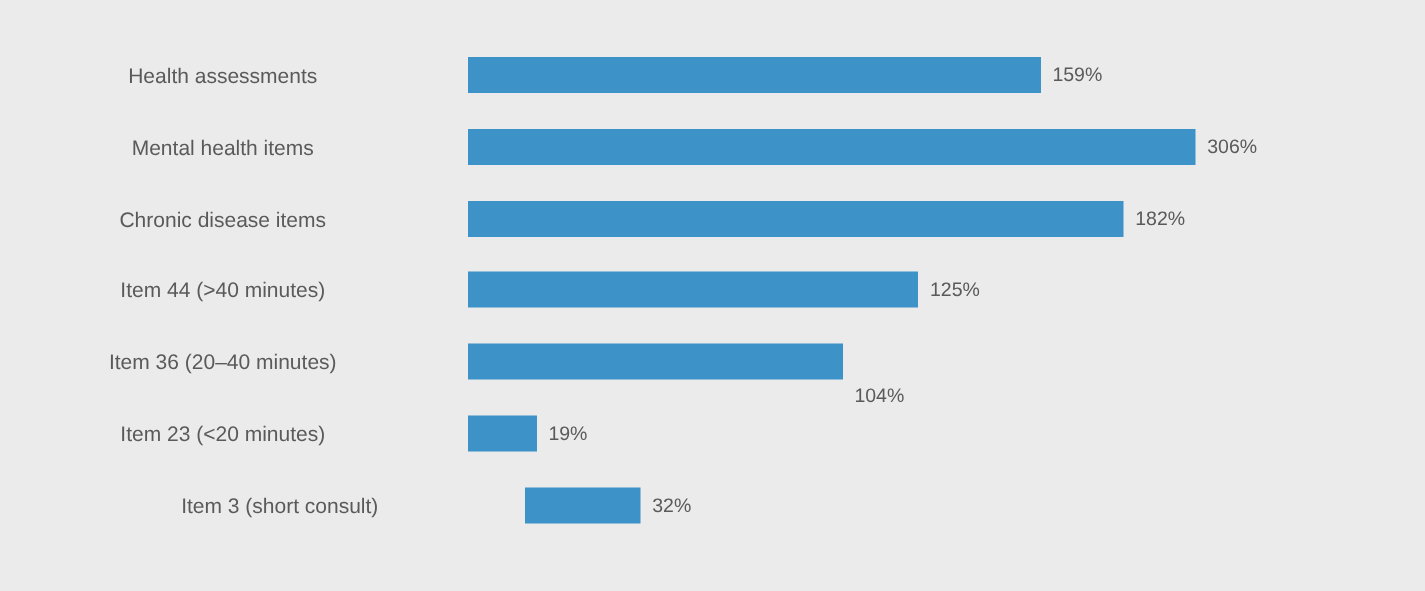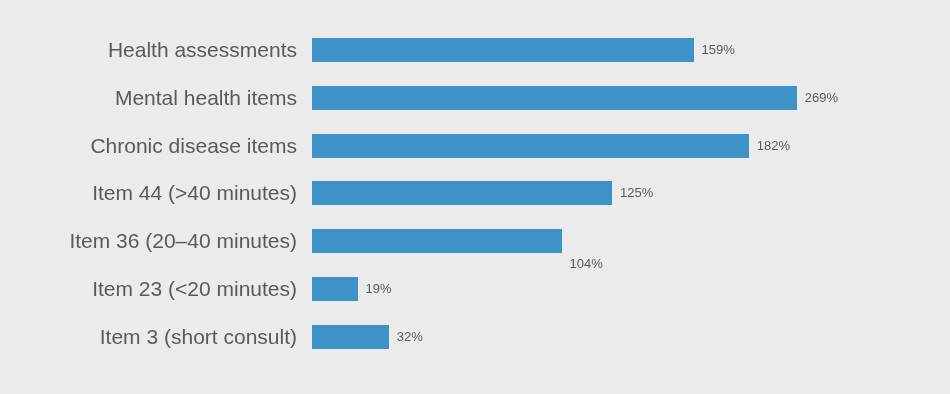--- a/index.html
+++ b/index.html
@@ -28,31 +28,32 @@
     width: 950px;
   }
 
   .bar-row {
     position: relative;
     height: 24px;
     margin-bottom: 23.8px;
   }
   .bar-row:last-child {
     margin-bottom: 0;
+    margin-left: 38px;
   }
 
   .cat-label {
     position: absolute;
     left: 0;
     top: 0;
     width: 297px;
     height: 24px;
     line-height: 24px;
-    text-align: right;
-    font-size: 21px;
+    text-align: center;
+    font-size: 14px;
     color: #5a5a5a;
     white-space: nowrap;
   }
 
   .bar-track {
     position: absolute;
     left: 312px;
     top: 0;
     height: 24px;
     right: 0;
@@ -88,21 +89,21 @@
       <div class="bar-track">
         <div class="bar-fill" style="width: 381.6px; background: rgb(61, 146, 200);"></div>
         <div class="val-label" style="left: 389.6px; color: rgb(90, 90, 90);">159%</div>
       </div>
     </div>
 
     <div class="bar-row">
       <div class="cat-label" style="color: rgb(90, 90, 90);">Mental health items</div>
       <div class="bar-track">
         <div class="bar-fill" style="width: 484.8px; background: rgb(61, 146, 200);"></div>
-        <div class="val-label" style="left: 492.8px; color: rgb(90, 90, 90);">269%</div>
+        <div class="val-label" style="left: 492.8px; color: rgb(90, 90, 90);">306%</div>
       </div>
     </div>
 
     <div class="bar-row">
       <div class="cat-label" style="color: rgb(90, 90, 90);">Chronic disease items</div>
       <div class="bar-track">
         <div class="bar-fill" style="width: 436.8px; background: rgb(61, 146, 200);"></div>
         <div class="val-label" style="left: 444.8px; color: rgb(90, 90, 90);">182%</div>
       </div>
     </div>

